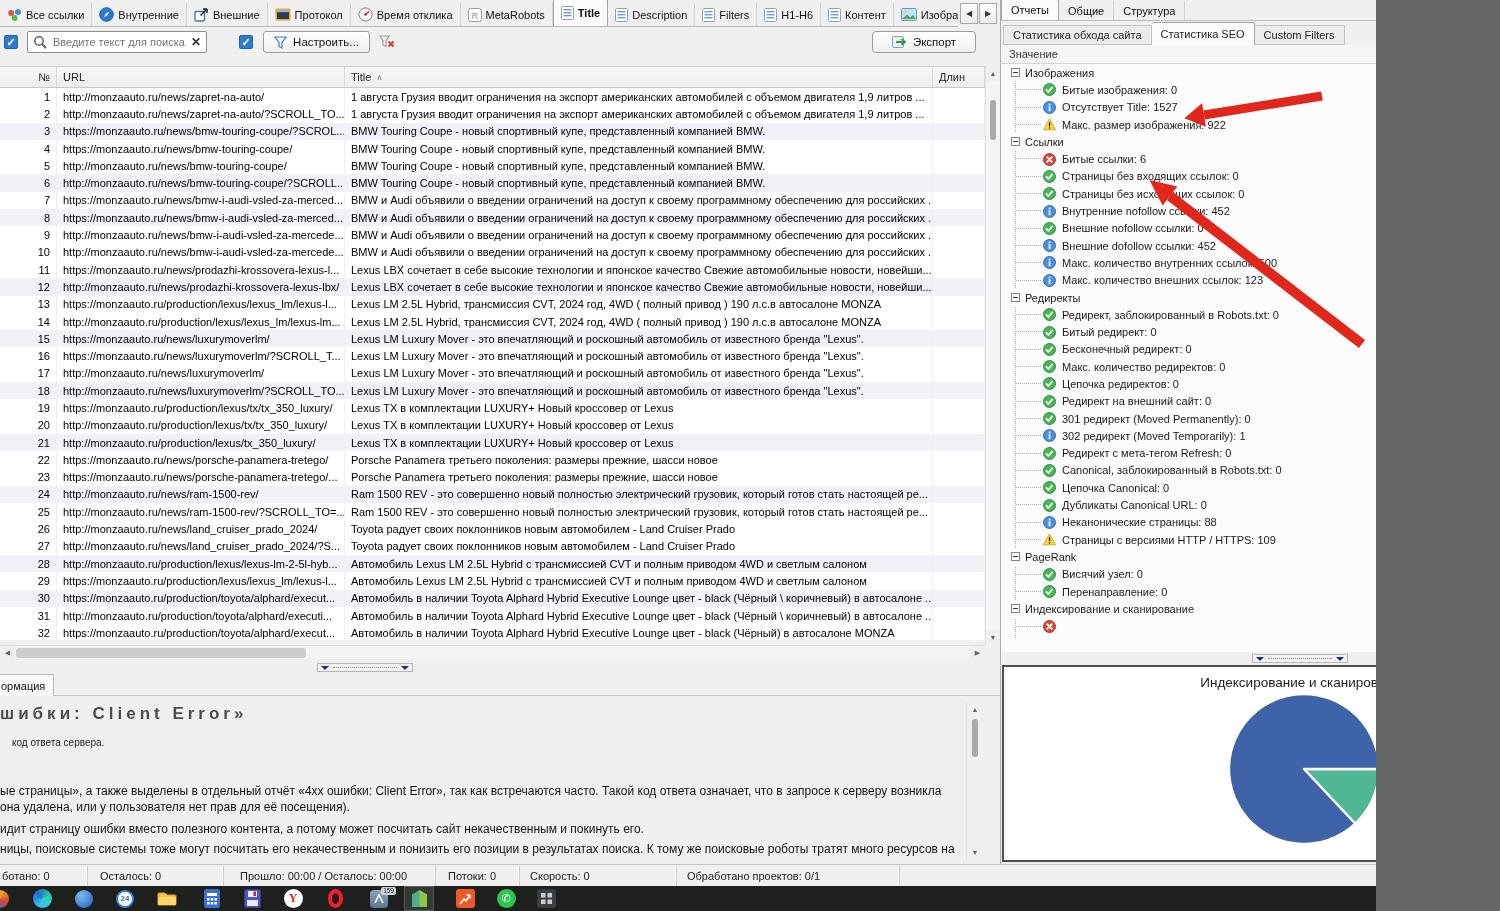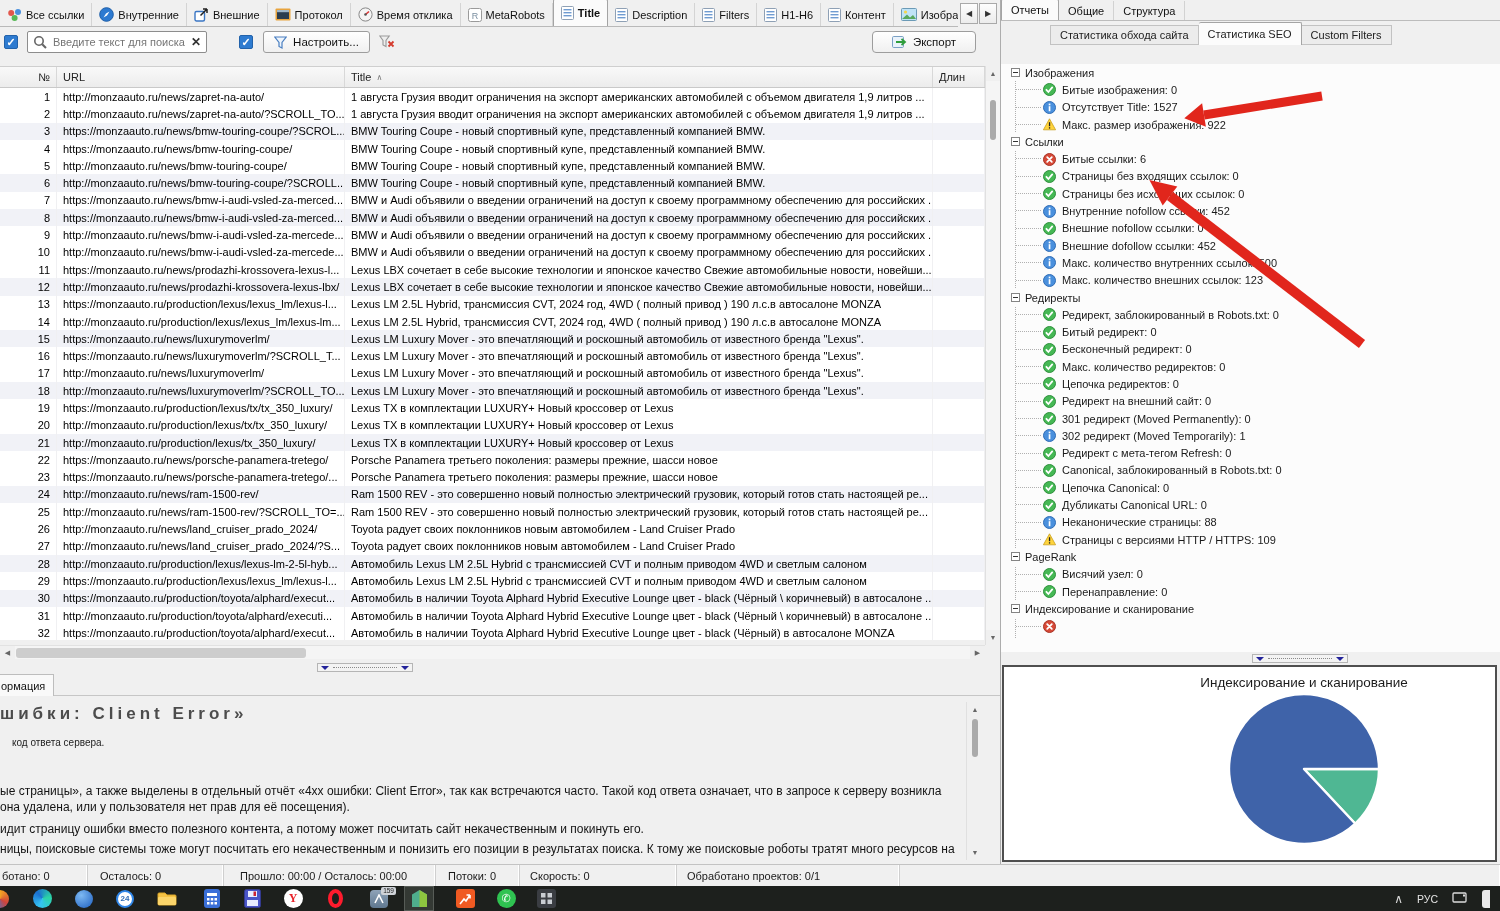--- a/index.html
+++ b/index.html
@@ -1,17 +1,17 @@
 <!DOCTYPE html>
 <html><head>
 <meta charset="utf-8">
 <style>
   html,body{margin:0;padding:0;background:#666;}
   *{box-sizing:border-box;}
-  .app{position:relative;width:1500px;height:911px;background:#f0f0f0;overflow:hidden;
+  .app{position:relative;width:1376px;height:911px;background:#f0f0f0;overflow:hidden;
        font-family:"Liberation Sans",sans-serif;font-size:11px;color:#111;}
 
   
   .tabstrip{position:absolute;left:0;top:0;width:958px;height:27px;display:flex;align-items:flex-end;
             background:#f0f0f0;border-bottom:1px solid #b9b9b9;overflow:hidden;}
   .tab{display:flex;align-items:center;gap:4px;height:23px;padding:0 7px;font-size:11px;
        border-right:1px solid #d4d4d4;white-space:nowrap;color:#111;}
   .tab.active{background:#fbfbfb;border:1px solid #a4a4a4;border-bottom:none;height:27px;
               border-radius:2px 2px 0 0;font-weight:bold;}
   .tabnav{position:absolute;top:3px;width:18px;height:21px;background:linear-gradient(#fdfdfd,#ececec);
@@ -69,21 +69,21 @@
   .info-heading{position:absolute;left:0;top:704px;font-size:17px;font-weight:bold;letter-spacing:4px;color:#4c4c4c;white-space:nowrap;}
   .info-sub{position:absolute;left:12px;top:737px;font-size:10px;color:#222;white-space:nowrap;}
   .info-line{position:absolute;left:0;font-size:12px;color:#141414;white-space:nowrap;}
 
   
   .vdivider{position:absolute;left:1000px;top:0;width:1px;height:864px;background:#adadad;}
   .rtabs{position:absolute;left:1001px;top:0;height:21px;display:flex;align-items:flex-end;width:499px;
          border-bottom:1px solid #bcbcbc;background:#f0f0f0;}
   .rtab{height:19px;display:flex;align-items:center;padding:0 9px;border-right:1px solid #d2d2d2;font-size:11px;}
   .rtab.active{background:#fbfbfb;border:1px solid #a4a4a4;border-bottom:none;height:21px;border-radius:2px 2px 0 0;}
-  .rsubtabs{position:absolute;left:1003px;top:22px;height:23px;display:flex;align-items:flex-end;margin-left:47px;}
+  .rsubtabs{position:absolute;left:1003px;top:22px;height:23px;display:flex;align-items:flex-end;}
   .rsubtab{height:20px;display:flex;align-items:center;padding:0 9px;border:1px solid #c2c2c2;border-left:none;
            background:#ececec;font-size:11px;color:#222;}
   .rsubtab:first-child{border-left:1px solid #c2c2c2;}
   .rsubtab.active{background:#fcfcfc;height:23px;border-color:#a4a4a4;border-radius:2px 2px 0 0;border-bottom:none;}
   .valhead{position:absolute;left:1001px;top:45px;width:499px;height:19px;background:#f6f6f6;
            border-bottom:1px solid #d5d5d5;display:flex;align-items:center;padding-left:8px;color:#333;}
   .valhead .coldiv{position:absolute;left:460px;top:2px;bottom:2px;width:1px;background:#d5d5d5;}
   .tree{position:absolute;left:1001px;top:64px;width:499px;height:588px;background:#fcfcfc;overflow:hidden;
         font-size:11px;color:#1a1a1a;}
   .treeline{position:absolute;left:14px;top:8px;height:566px;border-left:1px dotted #b0b0b0;}
@@ -538,20 +538,24 @@
   <div class="rtabs" id="rtabs">
       <div class="rtab active">Отчеты</div>
       <div class="rtab">Общие</div>
       <div class="rtab">Структура</div>
     </div>
   <div class="rsubtabs" id="rsubtabs">
       <div class="rsubtab">Статистика обхода сайта</div>
       <div class="rsubtab active">Статистика SEO</div>
       <div class="rsubtab">Custom Filters</div>
     </div>
+  <div class="valhead">
+    <span>Значение</span>
+    <span class="coldiv"></span>
+  </div>
   <div class="tree" id="tree">
     <div class="treeline"></div>
   <div class="tg">
         <span class="exp"></span>
         <span>Изображения</span>
       </div>
       <div class="tc">
         <span class="icon">
           <svg width="13" height="13">
             <circle cx="6.5" cy="6.5" r="6" fill="#45b854" stroke="#2e8f3c"></circle>

